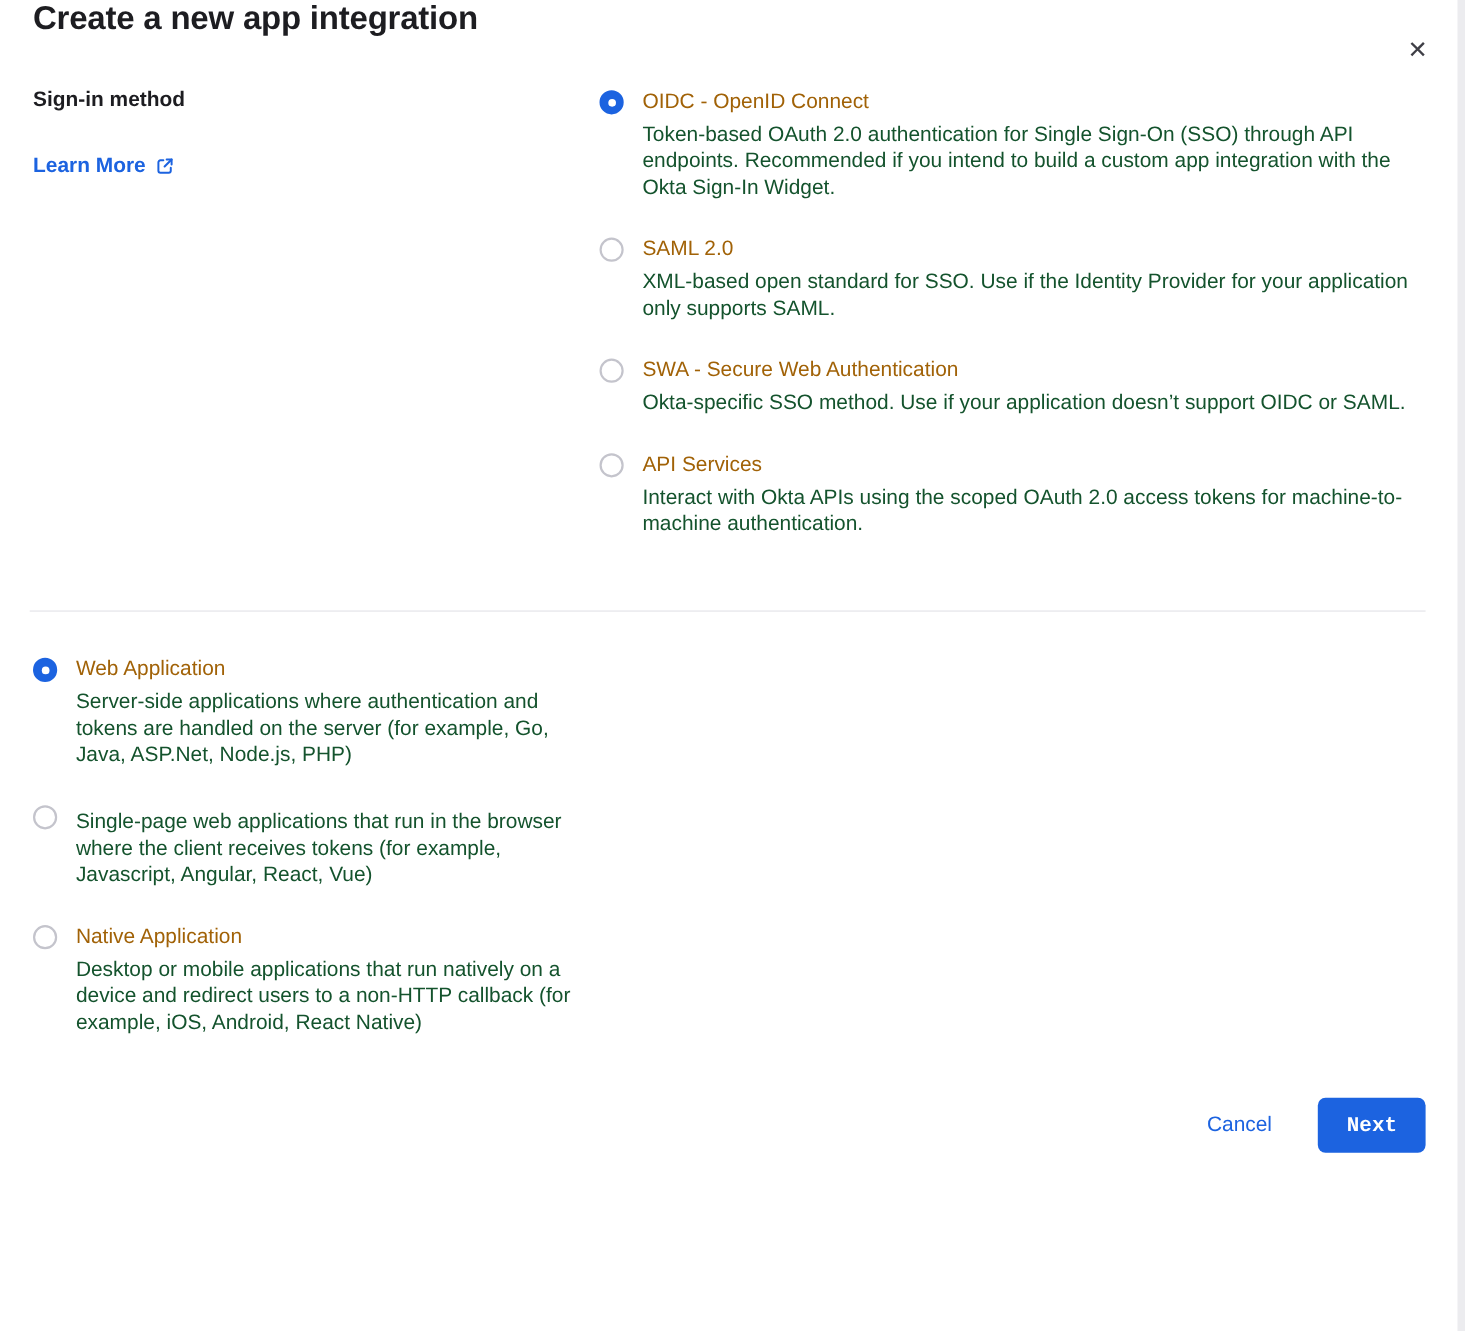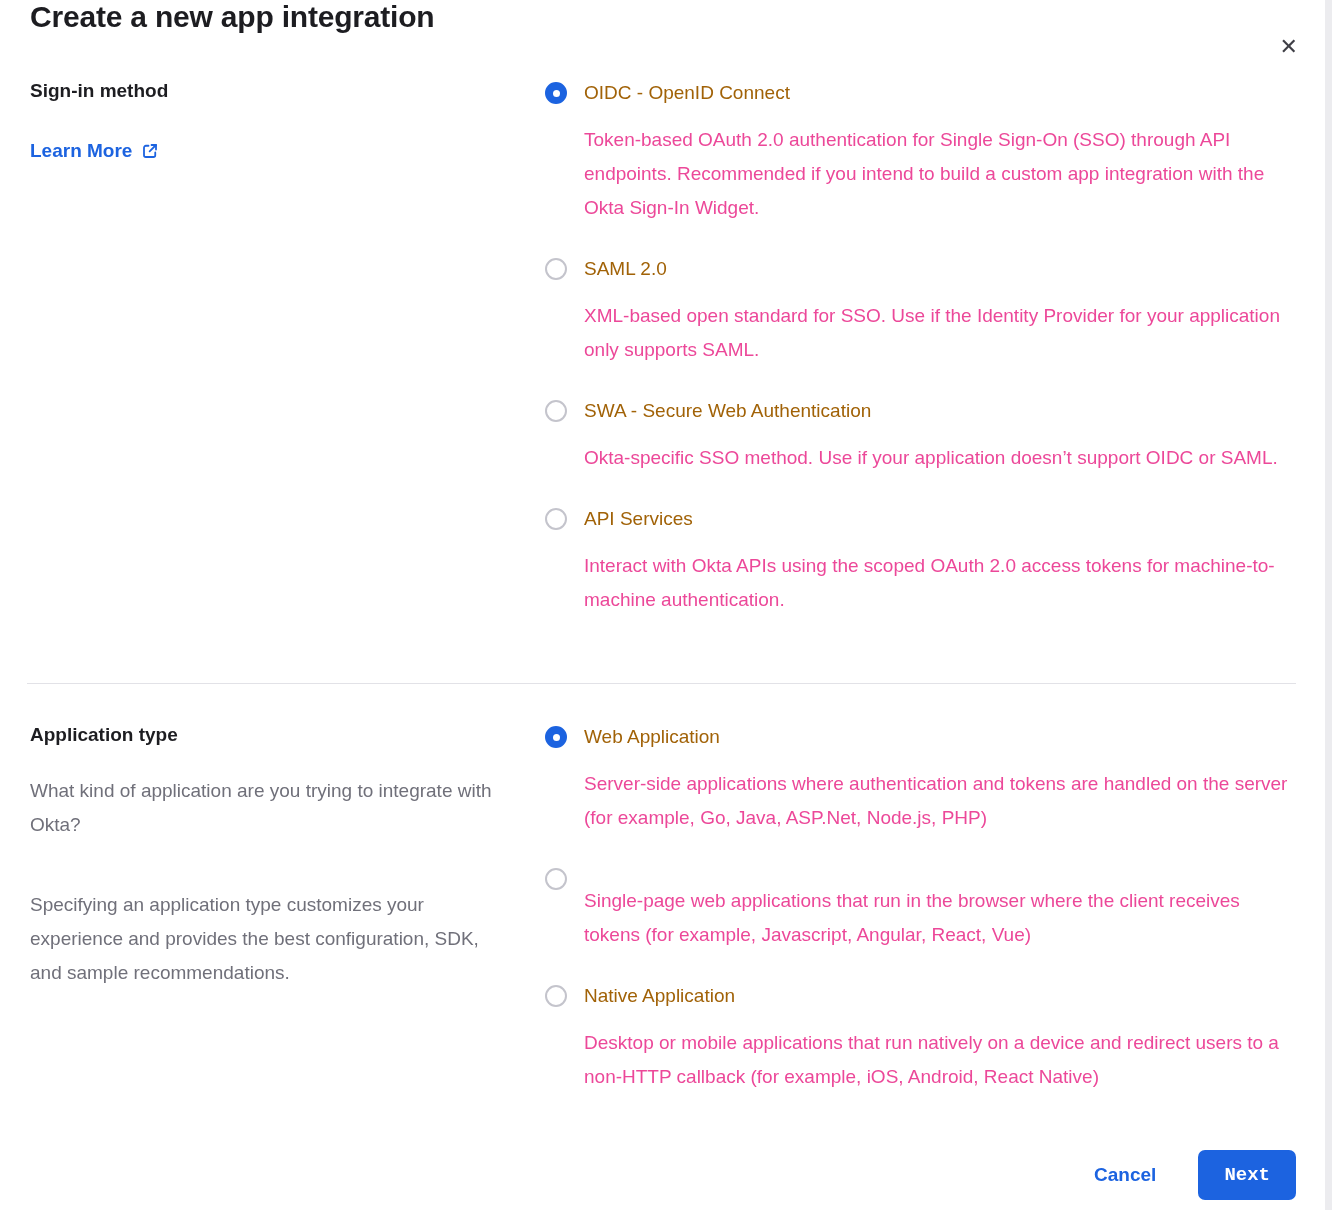--- a/index.html
+++ b/index.html
@@ -99,44 +99,44 @@
     border-radius: 50%;
     background: #ffffff;
   }
   .opt-label {
     font-size: 19px;
     font-weight: 500;
     line-height: 25px;
     color: #a16207;
   }
   .opt-desc {
-    margin-top: 18px;
-    font-size: 19px;
-    line-height: 34px;
-    color: #ec4899;
+    margin-top: 6px;
+    font-size: 19px;
+    line-height: 24px;
+    color: #14532d;
     max-width: 712px;
   }
   .divider {
     height: 1px;
     background: #e2e2e7;
     margin-top: 66px;
     margin-left: -3px;
   }
   .section.second { margin-top: 40px; }
   .footer {
     display: flex;
     justify-content: flex-end;
     align-items: center;
     gap: 42px;
     margin-top: 56px;
   }
   .cancel-link {
     color: #1c63e0;
     font-size: 19px;
-    font-weight: 700;
+    font-weight: 400;
     text-decoration: none;
     cursor: pointer;
   }
   .next-btn {
     background: #1c63e0;
     color: #ffffff;
     border: none;
     border-radius: 7px;
     font-family: Liberation Mono, monospace;
     font-size: 19px;
@@ -203,25 +203,20 @@
           <div class="opt-desc">Interact with Okta APIs using the scoped OAuth 2.0 access tokens for machine-to-machine authentication.</div>
         </div>
       </div>
 
     </div>
   </div>
 
   <div class="divider"></div>
 
   <div class="section second">
-    <div class="col-left">
-      <div class="sec-label">Application type</div>
-      <p class="left-para first">What kind of application are you trying to integrate with Okta?</p>
-      <p class="left-para second">Specifying an application type customizes your experience and provides the best configuration, SDK, and sample recommendations.</p>
-    </div>
     <div class="col-right">
 
       <div class="option selected">
         <span class="radio"></span>
         <div class="opt-body">
           <div class="opt-label">Web Application</div>
           <div class="opt-desc">Server-side applications where authentication and tokens are handled on the server (for example, Go, Java, ASP.Net, Node.js, PHP)</div>
         </div>
       </div>
 

